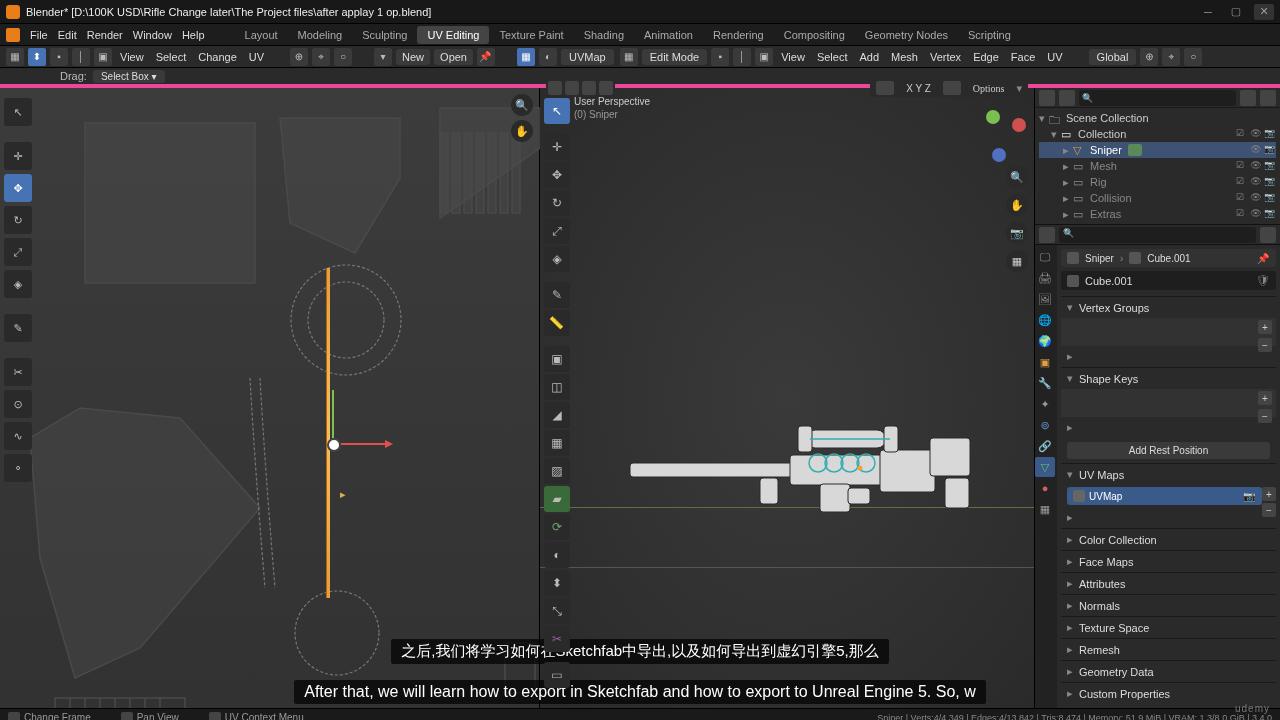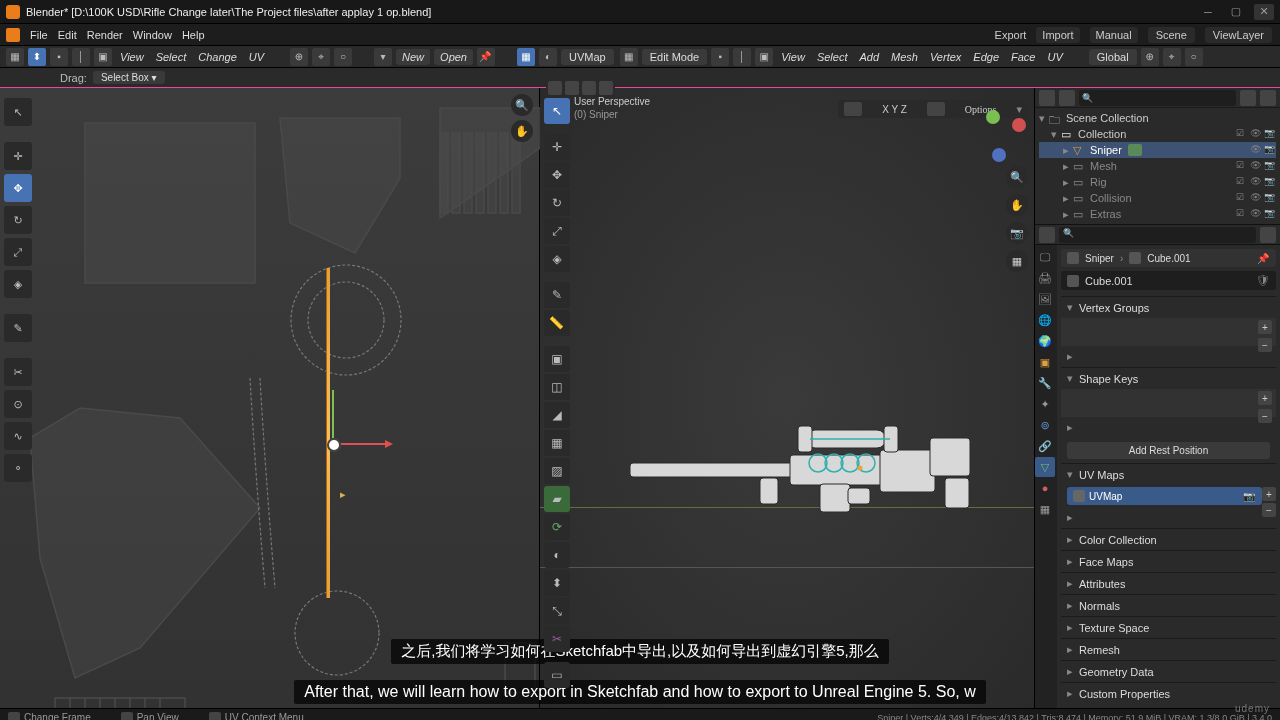--- a/index.html
+++ b/index.html
@@ -20,25 +20,25 @@
   .menubar .tabs .tab.active { background: #444; color: #fff; }
   .menubar .right { margin-left: auto; display: flex; gap: 10px; padding-right: 8px; align-items: center; }
   .menubar .right .btn { color: #ccc; cursor: pointer; }
   .menubar .right .field { background: #2a2a2a; padding: 2px 8px; border-radius: 3px; color: #ccc; }
 
   .toolbar2 { height: 22px; background: #2a2a2a; display: flex; align-items: center; border-bottom: 1px solid #000; }
   .toolbar2 .left { display: flex; align-items: center; gap: 4px; padding-left: 6px; flex: 0 0 540px; }
   .toolbar2 .right { display: flex; align-items: center; gap: 4px; padding-left: 6px; flex: 1; }
   .toolbar2 .tbtn { width: 18px; height: 18px; background: #3a3a3a; border-radius: 2px; display: flex; align-items: center; justify-content: center; color: #bbb; cursor: pointer; font-size: 10px; }
   .toolbar2 .tbtn.active { background: #4772b3; color: #fff; }
-  .toolbar2 .tlabel { color: #ddd; cursor: pointer; padding: 0 4px; font-style: italic; }
+  .toolbar2 .tlabel { color: #ddd; cursor: pointer; padding: 0 4px; }
   .toolbar2 .drop { background: #3a3a3a; padding: 2px 8px; border-radius: 3px; color: #ddd; cursor: pointer; }
   .toolbar2 .spacer { width: 14px; }
 
-  .toolbar3 { height: 20px; background: #2a2a2a; display: flex; align-items: center; border-bottom: 1px solid #ec4899; padding-left: 60px; }
+  .toolbar3 { height: 20px; background: #2a2a2a; display: flex; align-items: center; border-bottom: 4px solid #ec4899; padding-left: 60px; }
   .toolbar3 .lbl { color: #bbb; margin-right: 6px; }
   .toolbar3 .drop { background: #3a3a3a; padding: 1px 8px; border-radius: 3px; color: #ddd; cursor: pointer; font-size: 10px; }
 
   .main { display: flex; height: 620px; }
 
   .uv-editor { width: 540px; position: relative; background: linear-gradient(#3c3c3c,#323232); border-right: 1px solid #000; }
   .uv-editor .vtool { position: absolute; left: 4px; top: 10px; width: 28px; display: flex; flex-direction: column; gap: 4px; }
   .uv-editor .vtool .vt { width: 28px; height: 28px; background: #2a2a2a; border-radius: 3px; display: flex; align-items: center; justify-content: center; color: #bbb; cursor: pointer; }
   .uv-editor .vtool .vt.active { background: #4772b3; color: #fff; }
   .uv-editor .navgiz { position: absolute; right: 6px; top: 6px; display: flex; flex-direction: column; gap: 4px; align-items: center; }
@@ -63,21 +63,21 @@
   .viewport .axisgiz { position: absolute; right: 8px; top: 20px; width: 50px; height: 50px; }
   .viewport .axisgiz .ball { position: absolute; width: 14px; height: 14px; border-radius: 50%; display: flex; align-items: center; justify-content: center; font-size: 8px; color: #fff; }
   .viewport .axisgiz .y { background: #7ac050; right: 26px; top: 2px; }
   .viewport .axisgiz .x { background: #d05050; right: 0; top: 10px; }
   .viewport .axisgiz .z { background: #5070c0; right: 20px; top: 40px; }
   .viewport .sidetools { position: absolute; right: 6px; top: 78px; display: flex; flex-direction: column; gap: 6px; }
   .viewport .sidetools .st { width: 22px; height: 22px; background: #2a2a2a; border-radius: 11px; cursor: pointer; display: flex; align-items: center; justify-content: center; }
   .viewport .rifle { position: absolute; left: 50px; top: 320px; width: 420px; height: 120px; }
   .viewport .floor { position: absolute; left: 0; right: 0; bottom: 140px; height: 1px; background: #555; }
   .viewport .floor2 { position: absolute; left: 0; right: 0; bottom: 200px; height: 1px; background: #6a6a40; }
-  .viewport .opts { position: absolute; right: 6px; top: -9px; display: flex; gap: 20px; background: #2a2a2a; padding: 2px 6px; border-radius: 3px; align-items: center; height: 18px; margin-top: 21px; }
+  .viewport .opts { position: absolute; right: 6px; top: -9px; display: flex; gap: 12px; background: #2a2a2a; padding: 2px 6px; border-radius: 3px; align-items: center; height: 18px; }
   .viewport .opts .ob { width: 18px; height: 14px; background: #444; border-radius: 2px; cursor: pointer; }
   .viewport .opts .otxt { color: #ccc; font-size: 10px; cursor: pointer; font-family: Liberation Serif, serif; }
 
   .rightpanel { flex: 1; display: flex; flex-direction: column; background: #2a2a2a; }
 
   .outliner { height: 155px; background: #2a2a2a; border-bottom: 1px solid #111; overflow: hidden; }
   .outliner .ohead { height: 20px; background: #2a2a2a; display: flex; align-items: center; padding: 0 4px; gap: 4px; border-bottom: 1px solid #1a1a1a; }
   .outliner .ohead .oicon { width: 16px; height: 16px; background: #444; border-radius: 2px; cursor: pointer; }
   .outliner .ohead .osearch { flex: 1; background: #1e1e1e; height: 16px; border-radius: 3px; padding: 0 18px; color: #888; font-size: 10px; display: flex; align-items: center; position: relative; }
   .outliner .ohead .osearch::before { content: "🔍"; position: absolute; left: 3px; font-size: 9px; }
@@ -137,26 +137,32 @@
 
 <div class="menubar">
   <div class="mleft">
     <div class="icon"></div>
     <span>File</span>
     <span>Edit</span>
     <span>Render</span>
     <span>Window</span>
     <span>Help</span>
   </div>
-  <div class="right">
-    <span class="btn">Export</span>
-    <span class="btn" style="background:#2a2a2a;padding:2px 6px;border-radius:3px">Import</span>
-    <span class="btn" style="background:#2a2a2a;padding:2px 6px;border-radius:3px">Manual</span>
-    <span class="field">Scene</span>
-    <span class="field">ViewLayer</span>
+  <div class="tabs">
+    <div class="tab">Layout</div>
+    <div class="tab">Modeling</div>
+    <div class="tab">Sculpting</div>
+    <div class="tab active">UV Editing</div>
+    <div class="tab">Texture Paint</div>
+    <div class="tab">Shading</div>
+    <div class="tab">Animation</div>
+    <div class="tab">Rendering</div>
+    <div class="tab">Compositing</div>
+    <div class="tab">Geometry Nodes</div>
+    <div class="tab">Scripting</div>
   </div>
 </div>
 
 <div class="toolbar2">
   <div class="left">
     <div class="tbtn">▦</div>
     <div class="tbtn active">⬍</div>
     <div class="tbtn">▪</div>
     <div class="tbtn">│</div>
     <div class="tbtn">▣</div>

